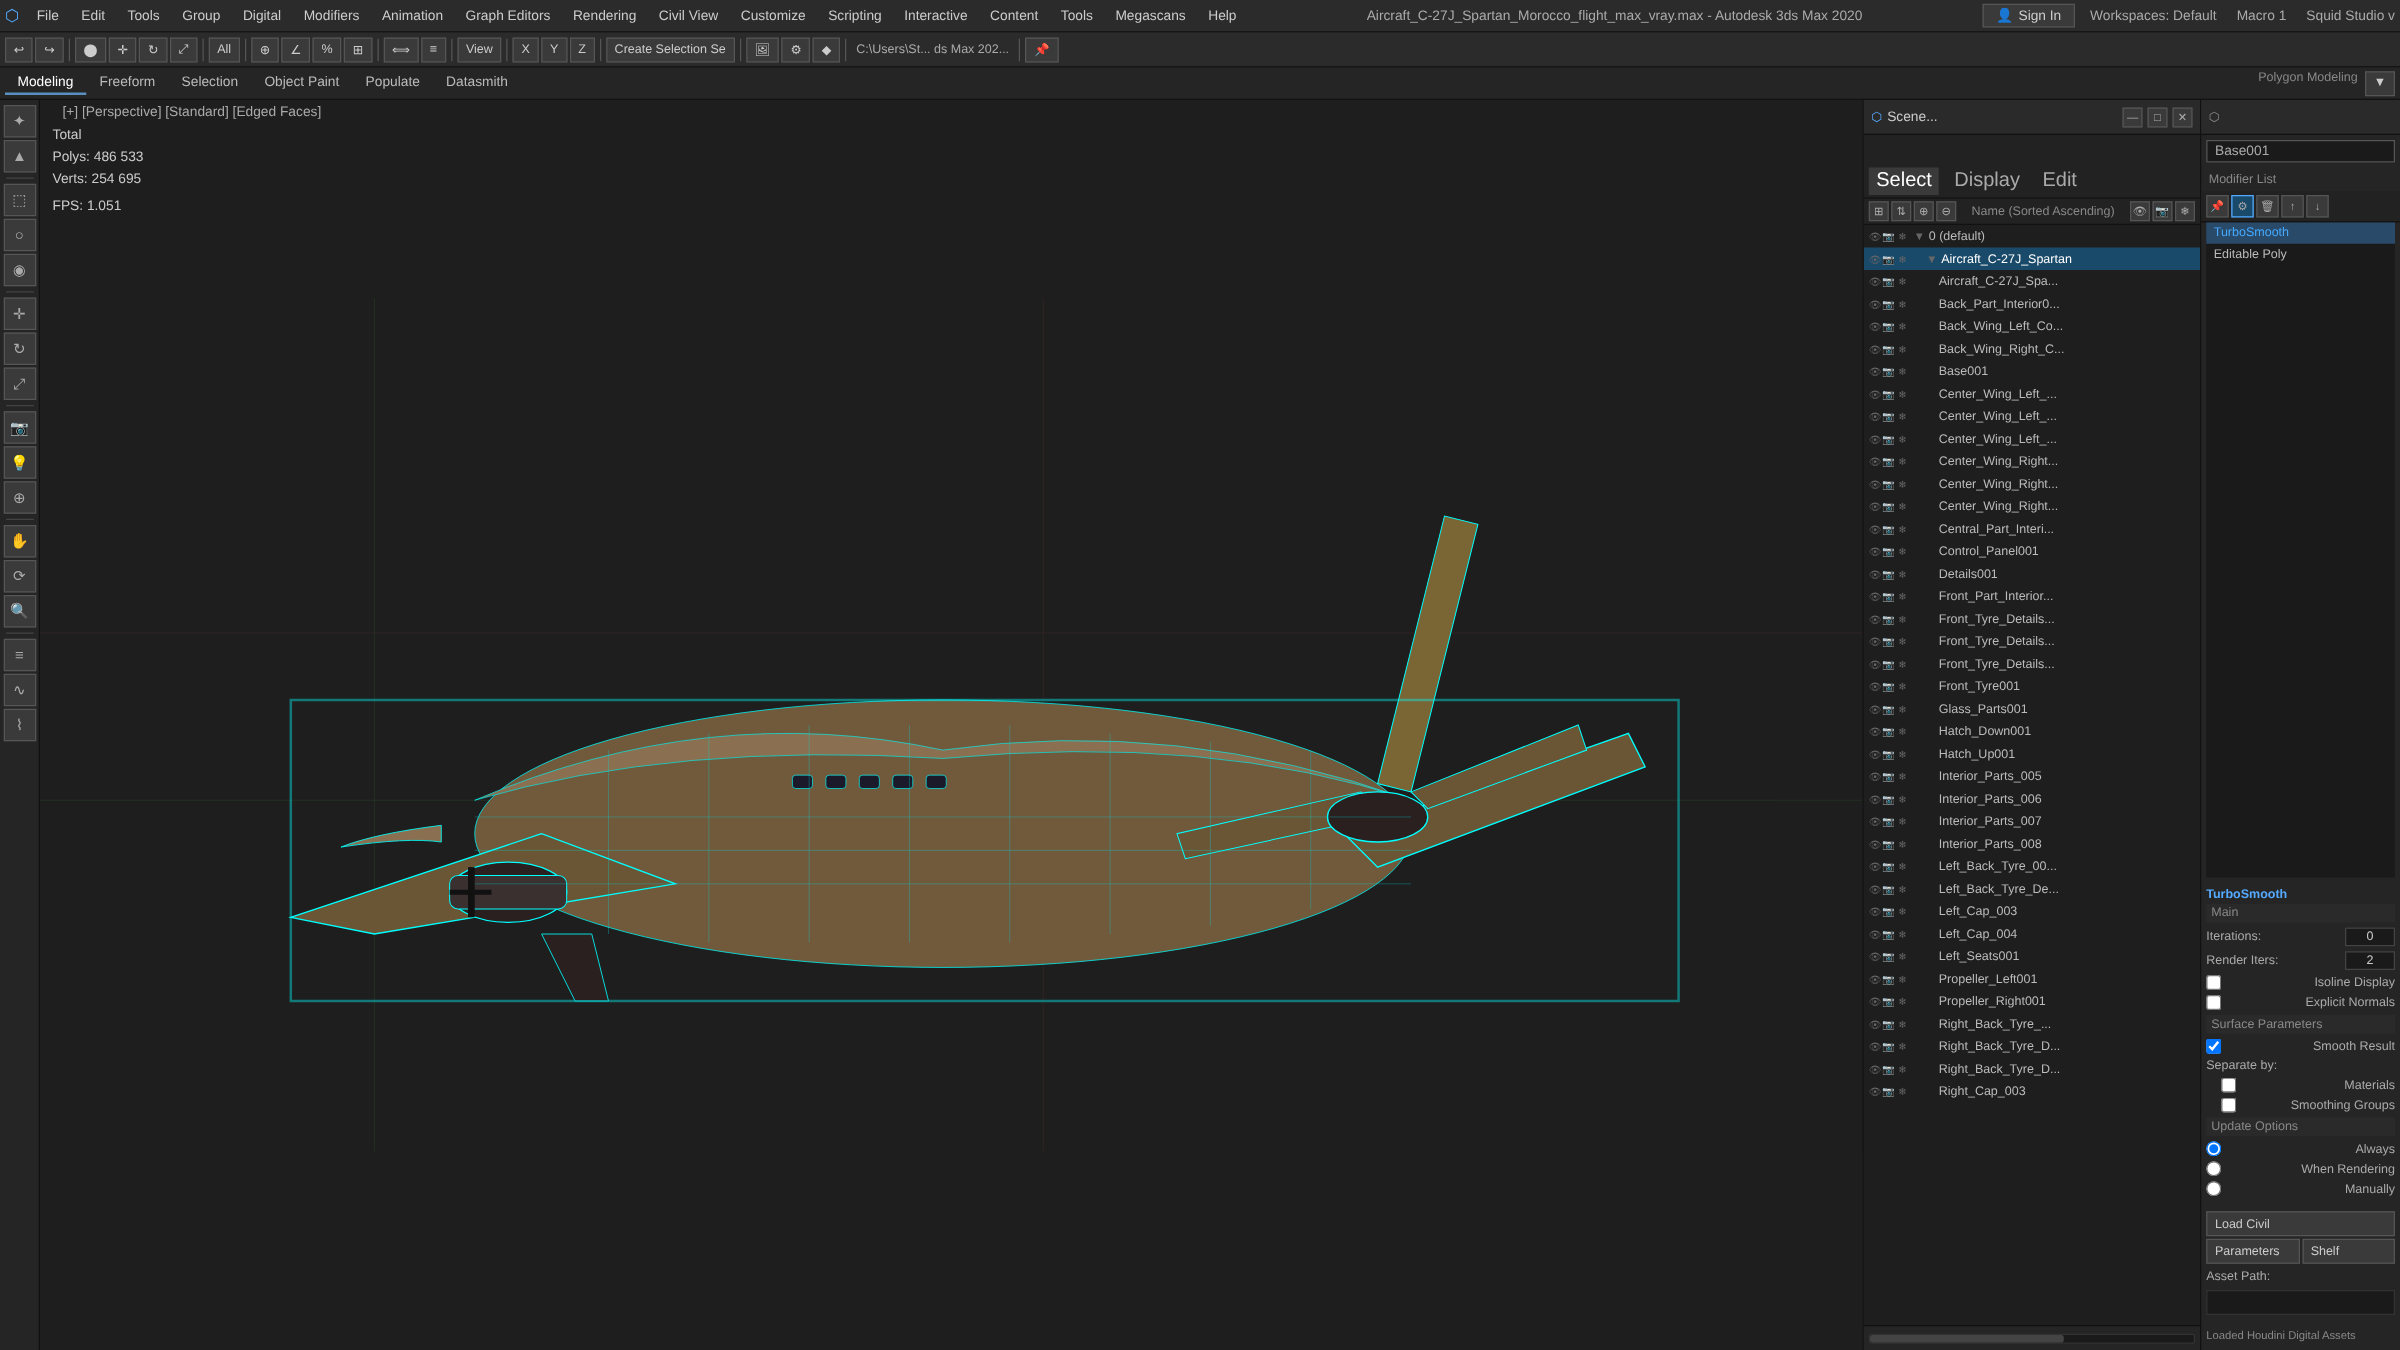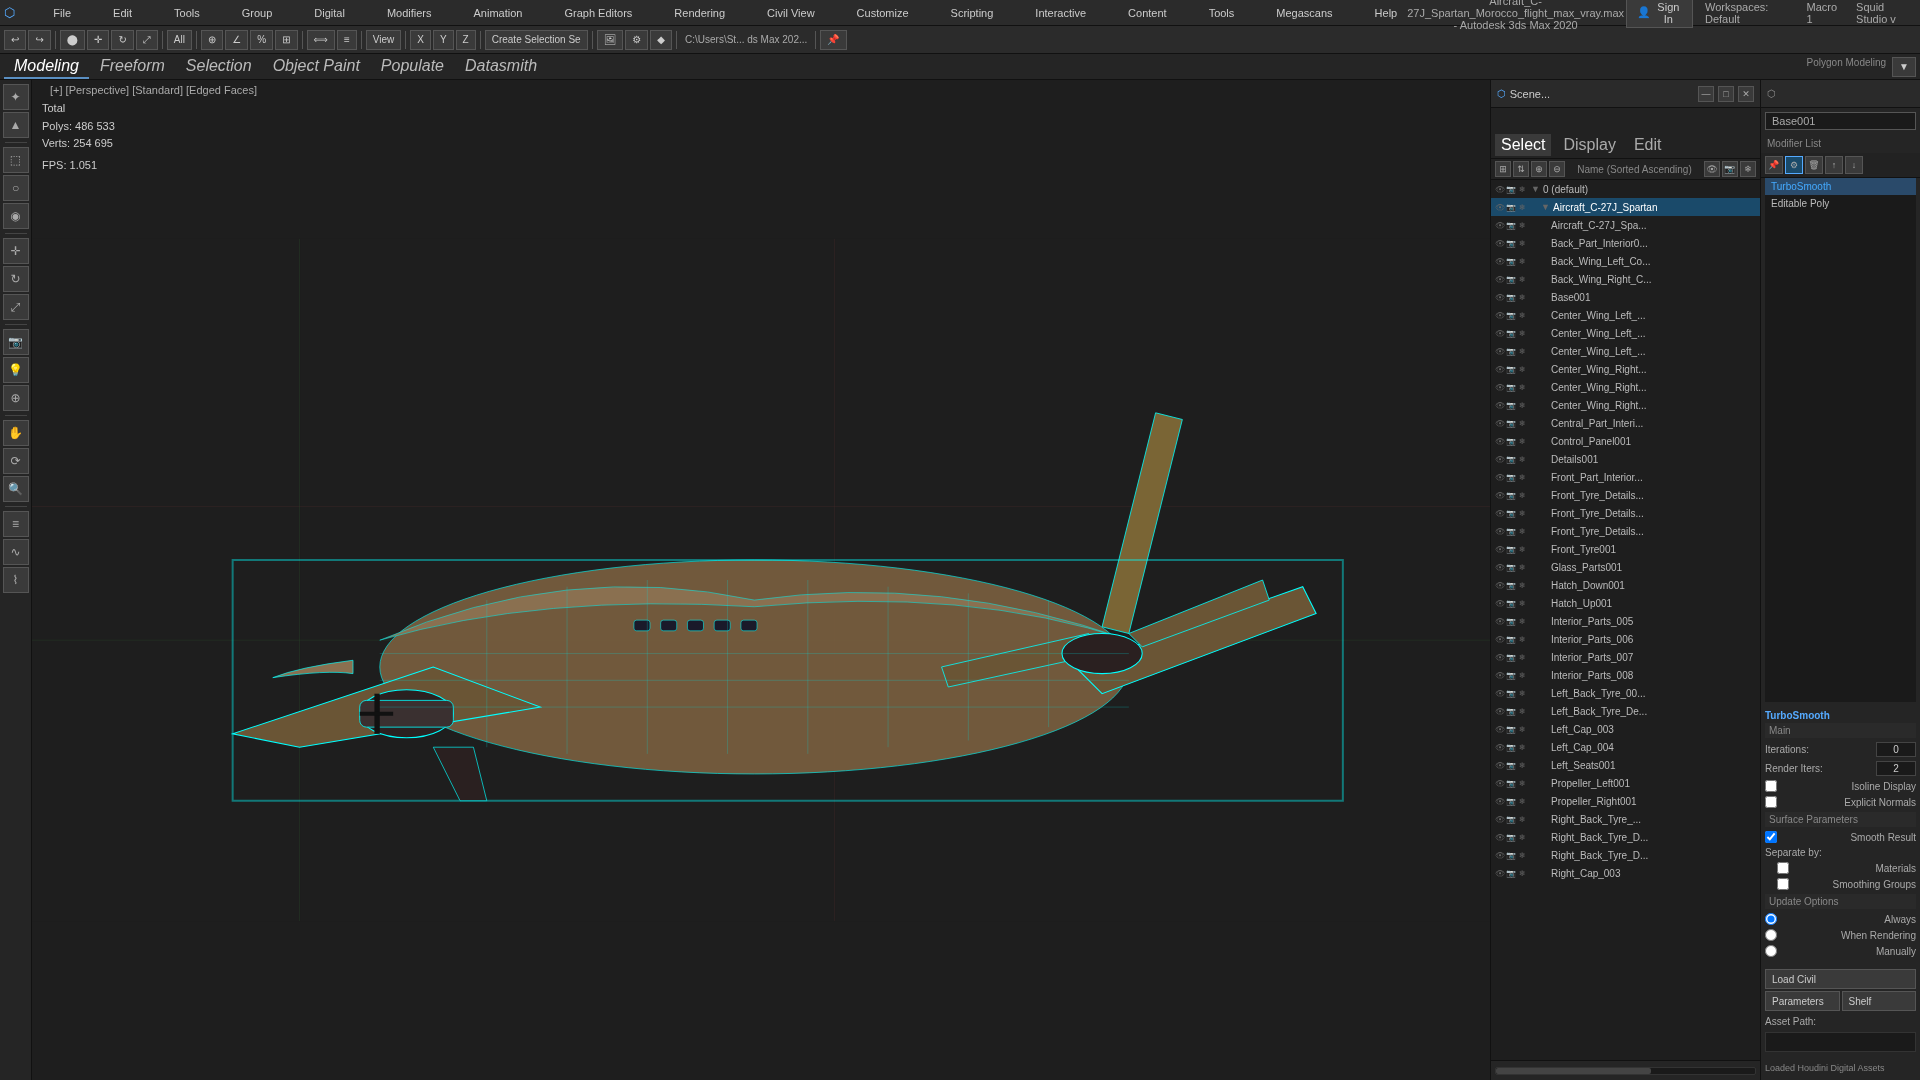--- a/index.html
+++ b/index.html
@@ -1,32 +1,32 @@
 <!DOCTYPE html>
 <html><head>
   <meta charset="utf-8">
   <style>
     * { margin: 0; padding: 0; box-sizing: border-box; }
     body { width: 1920px; height: 1080px; overflow: hidden; background: #1a1a1a; font-family: 'Segoe UI', Arial, sans-serif; font-size: 11px; color: #ccc; }
 
     
     #menu-bar { display: flex; align-items: center; background: #2b2b2b; height: 26px; border-bottom: 1px solid #111; padding: 0 4px; gap: 2px; }
-    .menu-item { padding: 2px 8px; cursor: pointer; color: #ccc; font-size: 11px; white-space: nowrap; margin-left: 24px; }
+    .menu-item { padding: 2px 8px; cursor: pointer; color: #ccc; font-size: 11px; white-space: nowrap; }
     .title-bar-title { flex: 1; text-align: center; font-size: 11px; color: #aaa; }
     .sign-in-btn { background: #3a3a3a; border: 1px solid #555; color: #ccc; padding: 2px 10px; font-size: 11px; cursor: pointer; display: flex; align-items: center; gap: 4px; }
     .workspace-area { display: flex; align-items: center; gap: 6px; margin-left: 10px; font-size: 11px; color: #aaa; }
 
     
     .toolbar-row { display: flex; align-items: center; background: #2b2b2b; height: 28px; border-bottom: 1px solid #111; padding: 0 4px; gap: 2px; flex-shrink: 0; }
     .toolbar-btn { background: #3a3a3a; border: 1px solid #555; color: #ccc; padding: 2px 6px; font-size: 10px; cursor: pointer; height: 20px; display: flex; align-items: center; gap: 2px; white-space: nowrap; }
     .toolbar-separator { width: 1px; height: 18px; background: #555; margin: 0 2px; }
 
     
     .sub-toolbar { display: flex; align-items: center; background: #252525; height: 26px; border-bottom: 1px solid #111; padding: 0 4px; gap: 1px; }
-    .sub-tab { padding: 2px 10px; cursor: pointer; color: #bbb; font-size: 16px; border-bottom: 2px solid transparent; font-style: italic; }
+    .sub-tab { padding: 2px 10px; cursor: pointer; color: #bbb; font-size: 11px; border-bottom: 2px solid transparent; }
     .sub-tab.active { color: #fff; border-bottom: 2px solid #5a8fc2; }
 
     
     #main-layout { display: flex; height: calc(1080px - 26px - 28px - 26px); }
 
     
     #left-toolbar { width: 32px; background: #252525; border-right: 1px solid #111; display: flex; flex-direction: column; align-items: center; padding: 4px 0; gap: 2px; flex-shrink: 0; }
     .left-tool-btn { width: 26px; height: 26px; background: #3a3a3a; border: 1px solid #555; color: #aaa; cursor: pointer; display: flex; align-items: center; justify-content: center; font-size: 12px; }
     .left-tool-separator { width: 22px; height: 1px; background: #444; margin: 2px 0; }
 

